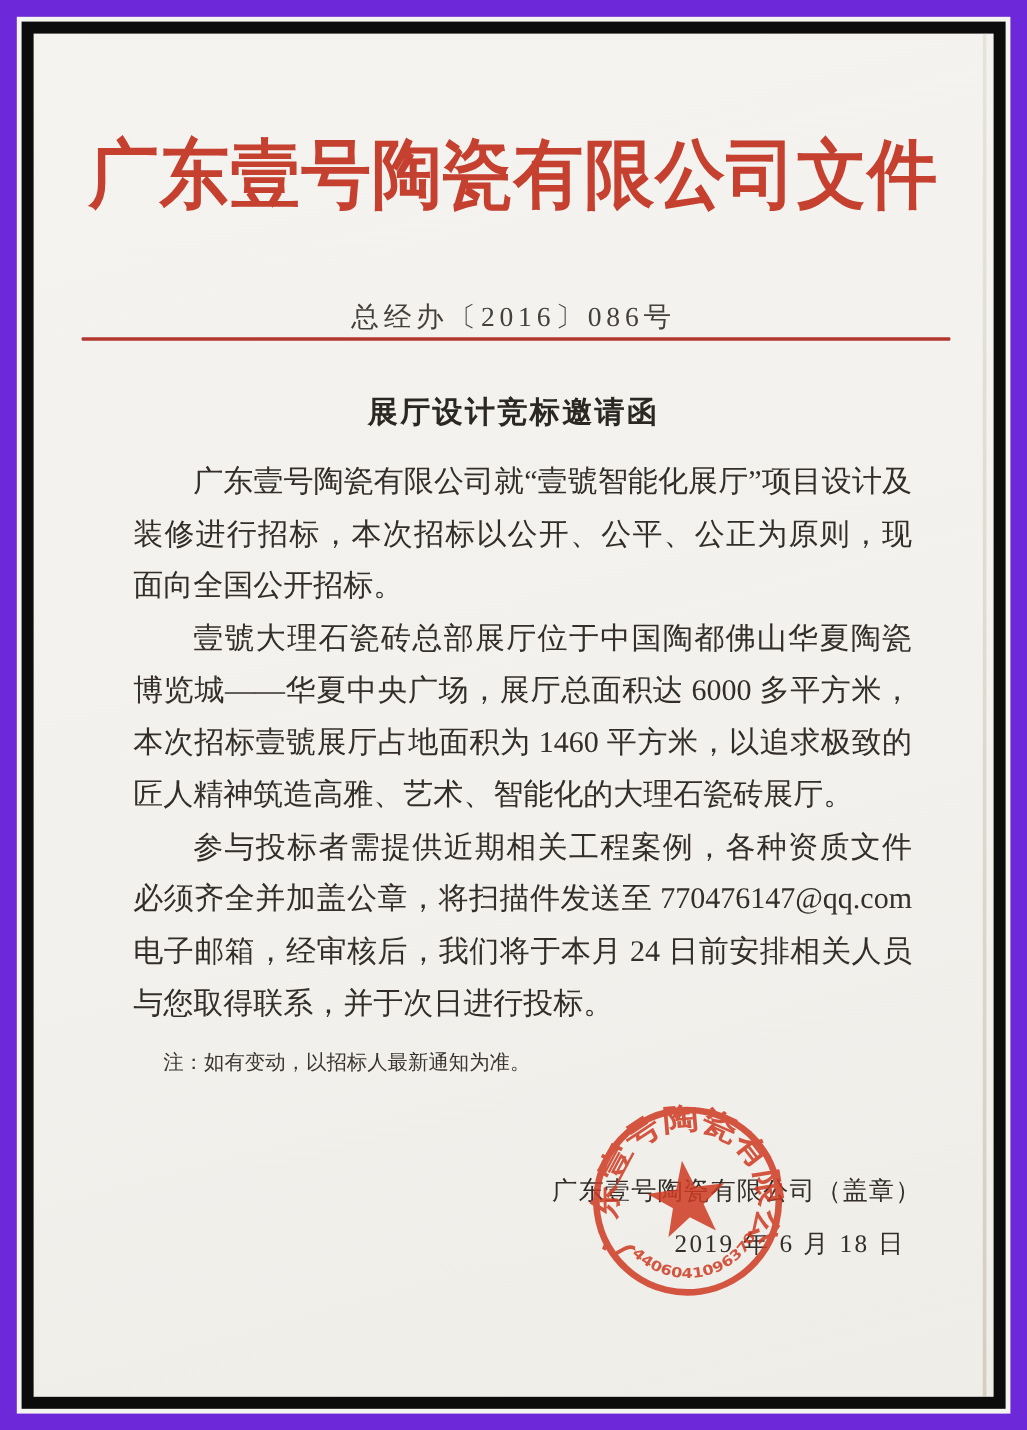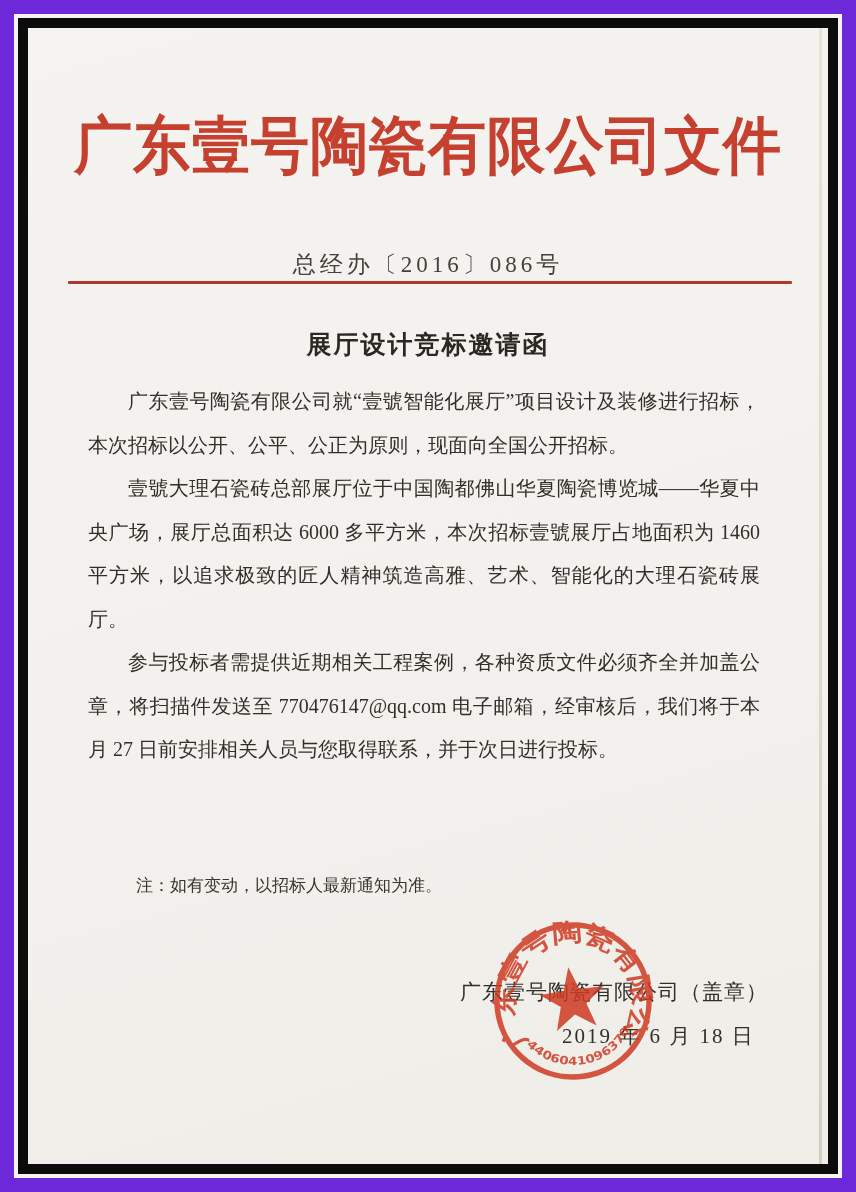--- a/index.html
+++ b/index.html
@@ -31,22 +31,22 @@
   }
   .red-rule{
     position:absolute;left:40px;width:724px;top:253px;height:3px;
     background:#b2372e;border-radius:1px;
   }
   .doc-heading{
     position:absolute;left:0;right:0;top:301px;height:32px;line-height:32px;
     text-align:center;font-size:25px;font-weight:bold;color:#2b2823;letter-spacing:2px;
   }
   .body-text{
-    position:absolute;left:60px;right:68px;top:352px;
-    font-size:20px;line-height:43.5px;color:#332e29;text-align:justify;
+    position:absolute;left:83px;right:68px;top:352px;
+    font-size:25px;line-height:43.5px;color:#332e29;text-align:justify;
   }
   .body-text p{margin:0;text-indent:2em;}
   .note-line{
     position:absolute;left:80px;top:847px;font-size:17px;line-height:22px;color:#39342e;margin-left:28px;
   }
   .signature-line{
     position:absolute;left:432px;top:951px;font-size:21px;line-height:26px;
     color:#332e29;letter-spacing:1px;
   }
   .date-line{
@@ -71,21 +71,21 @@
 
     <div class="doc-number">总经办〔2016〕086号</div>
 
     <div class="red-rule"></div>
 
     <div class="doc-heading">展厅设计竞标邀请函</div>
 
     <div class="body-text">
       <p>广东壹号陶瓷有限公司就“壹號智能化展厅”项目设计及装修进行招标，本次招标以公开、公平、公正为原则，现面向全国公开招标。</p>
       <p>壹號大理石瓷砖总部展厅位于中国陶都佛山华夏陶瓷博览城——华夏中央广场，展厅总面积达 6000 多平方米，本次招标壹號展厅占地面积为 1460 平方米，以追求极致的匠人精神筑造高雅、艺术、智能化的大理石瓷砖展厅。</p>
-      <p>参与投标者需提供近期相关工程案例，各种资质文件必须齐全并加盖公章，将扫描件发送至 770476147@qq.com 电子邮箱，经审核后，我们将于本月 27 日前安排相关人员与您取得联系，并于次日进行投标。</p>
+      <p>参与投标者需提供近期相关工程案例，各种资质文件必须齐全并加盖公章，将扫描件发送至 770476147@qq.com 电子邮箱，经审核后，我们将于本月 24 日前安排相关人员与您取得联系，并于次日进行投标。</p>
     </div>
 
     <div class="note-line">注：如有变动，以招标人最新通知为准。</div>
 
     <div class="signature-line">广东壹号陶瓷有限公司（盖章）</div>
 
     <div class="date-line">2019 年 6 月 18 日</div>
 
     <svg class="company-seal" viewBox="0 0 180 180" xmlns="http://www.w3.org/2000/svg">
       <g opacity="0.85" fill="none" stroke="none">

